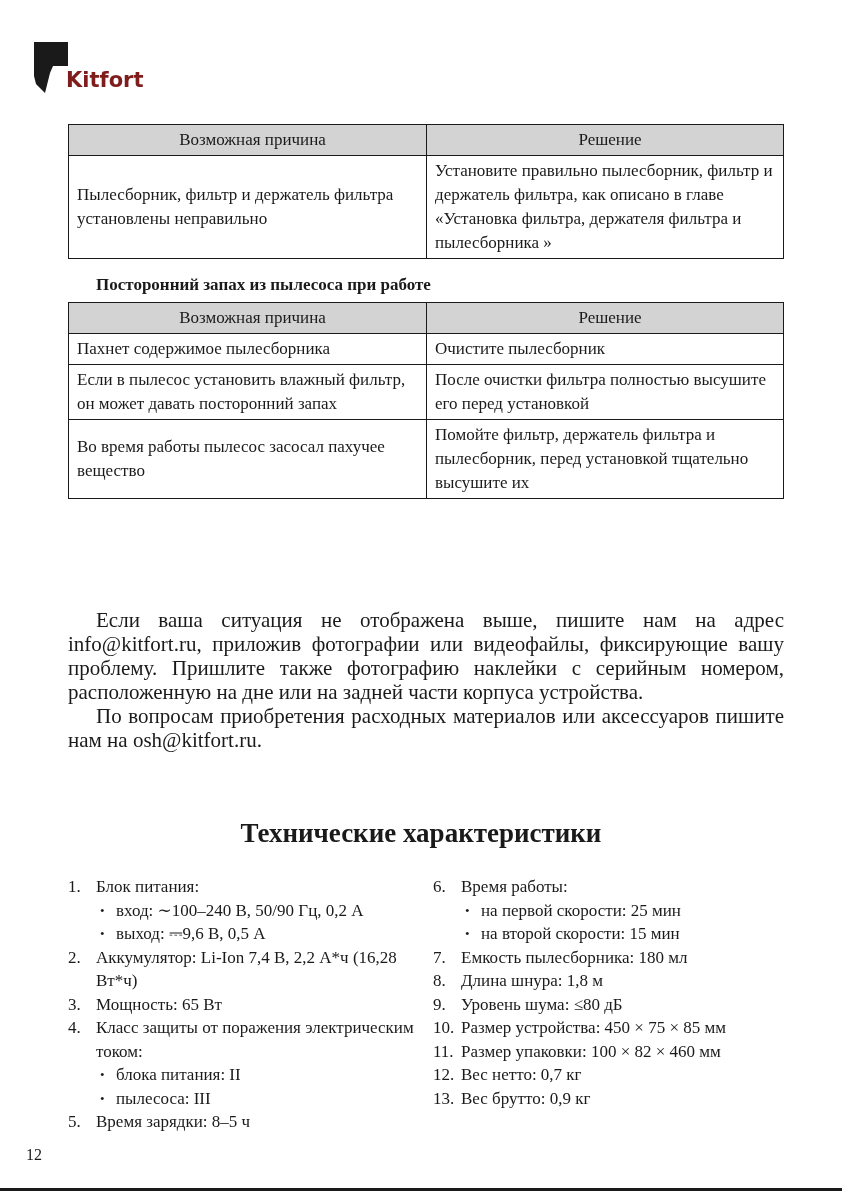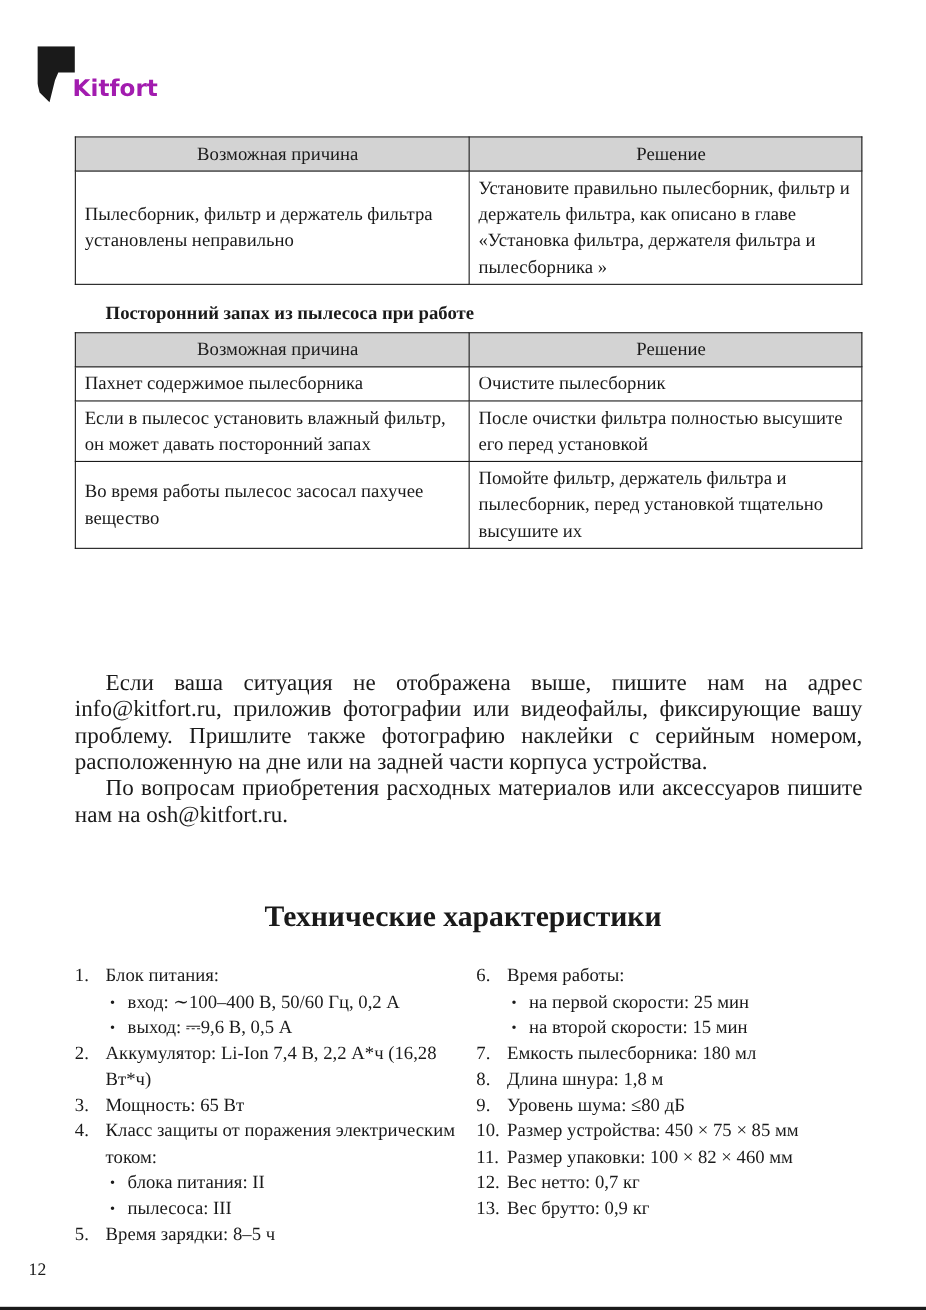--- a/index.html
+++ b/index.html
@@ -6,21 +6,21 @@
   body {
     width: 842px; height: 1191px; position: relative; overflow: hidden;
     background: #ffffff; color: #1a1a1a;
     font-family: "Liberation Serif", "DejaVu Serif", serif;
   }
   .logo { position: absolute; left: 34px; top: 42px; height: 52px; width: 120px; }
   .logo svg { position: absolute; left: 0; top: 0; }
   .logo-text {
     position: absolute; left: 32px; top: 26px;
     font-family: "DejaVu Sans", "Liberation Sans", sans-serif;
-    font-weight: bold; font-size: 21px; letter-spacing: 0px; color: #a21caf;
+    font-weight: bold; font-size: 21px; letter-spacing: 0px; color: #7f1d1d;
   }
   table.tt {
     position: absolute; left: 68px; width: 716px;
     border-collapse: collapse; font-size: 17px; line-height: 24px;
   }
   table.tt th, table.tt td {
     border: 1.5px solid #1a1a1a; padding: 3px 8px; vertical-align: middle;
   }
   table.tt th { background: #d3d3d3; font-weight: normal; text-align: center; height: 24px; padding-left: 18px; }
   table.tt td.c1 { width: 341px; }
@@ -106,21 +106,21 @@
 
 <div class="section-title">Технические характеристики</div>
 
 <div class="specs left" id="specs-left">
     <div class="spec-item">
       <span class="spec-num">1.</span>
       <span class="spec-text">Блок питания:</span>
     </div>
     <div class="bullet">
       <span class="bullet-dot">•</span>
-      <span>вход: ∼100–400 В, 50/60 Гц, 0,2 А</span>
+      <span>вход: ∼100–240 В, 50/90 Гц, 0,2 А</span>
     </div>
     <div class="bullet">
       <span class="bullet-dot">•</span>
       <span>выход: ⎓9,6 В, 0,5 А</span>
     </div>
     <div class="spec-item">
       <span class="spec-num">2.</span>
       <span class="spec-text">Аккумулятор: Li-Ion 7,4 В, 2,2 А*ч (16,28 Вт*ч)</span>
     </div>
     <div class="spec-item">

